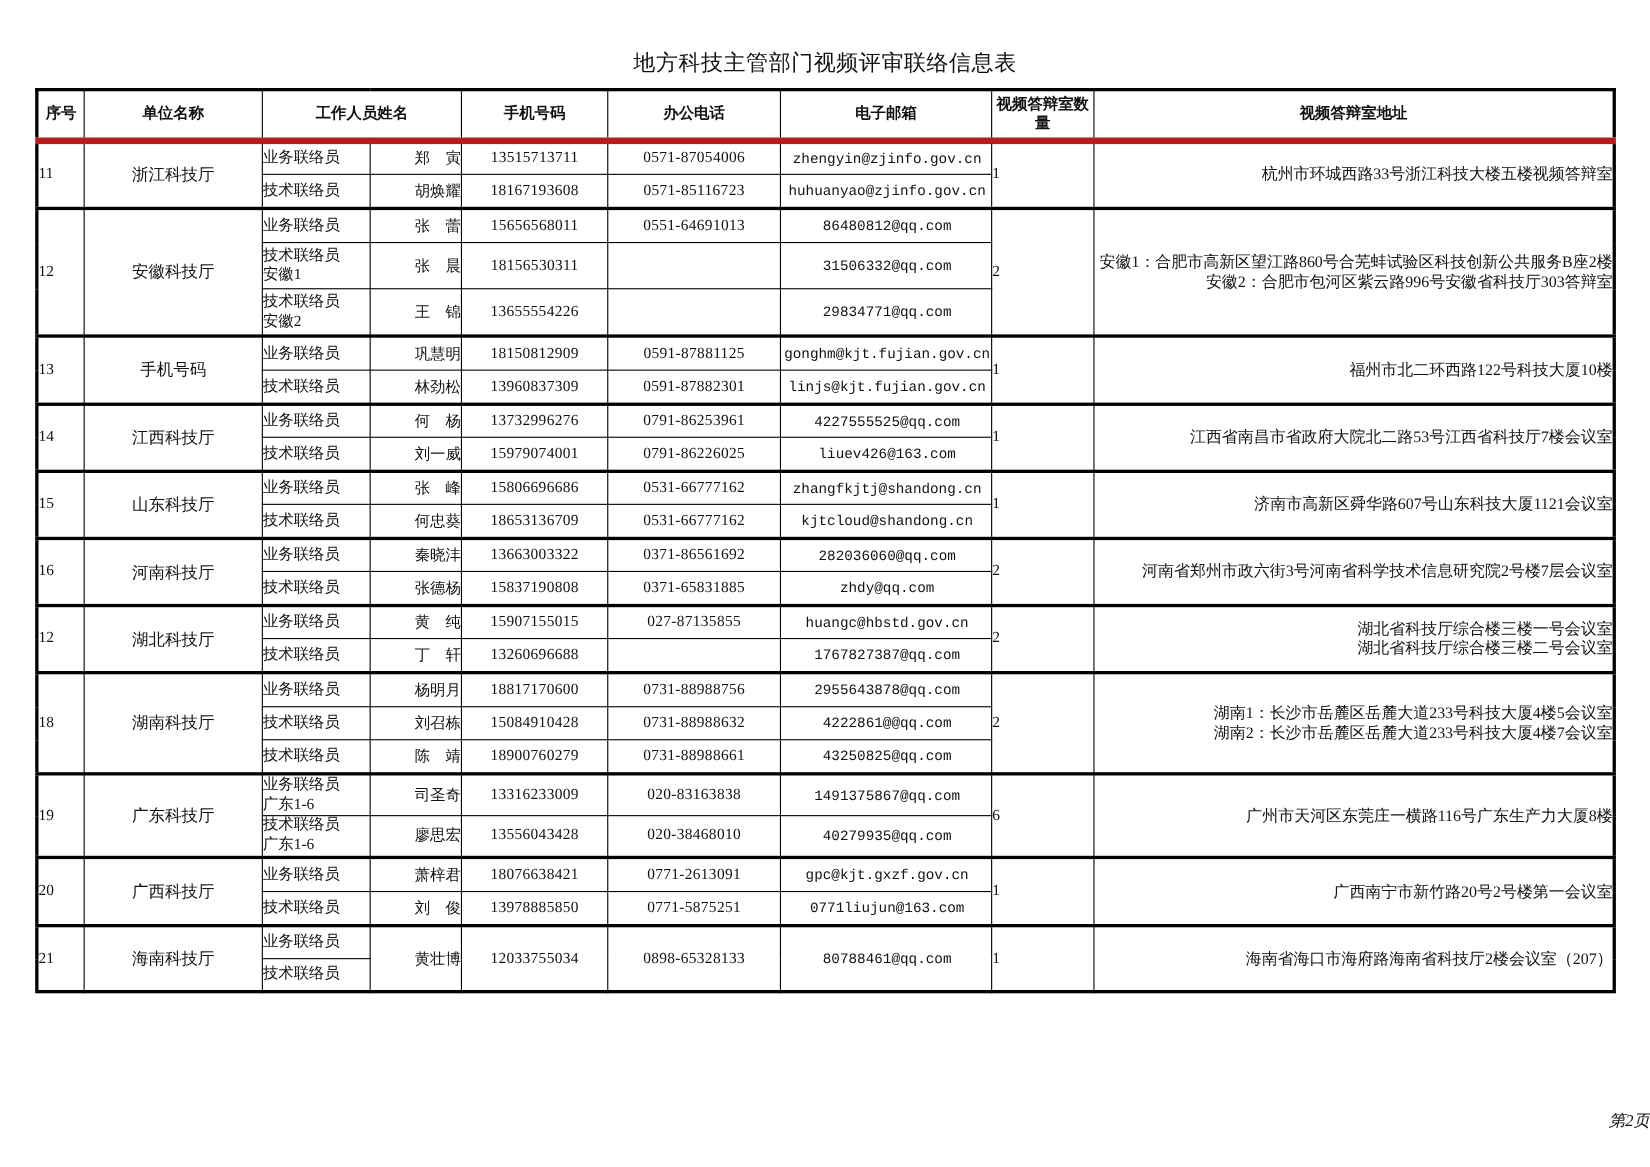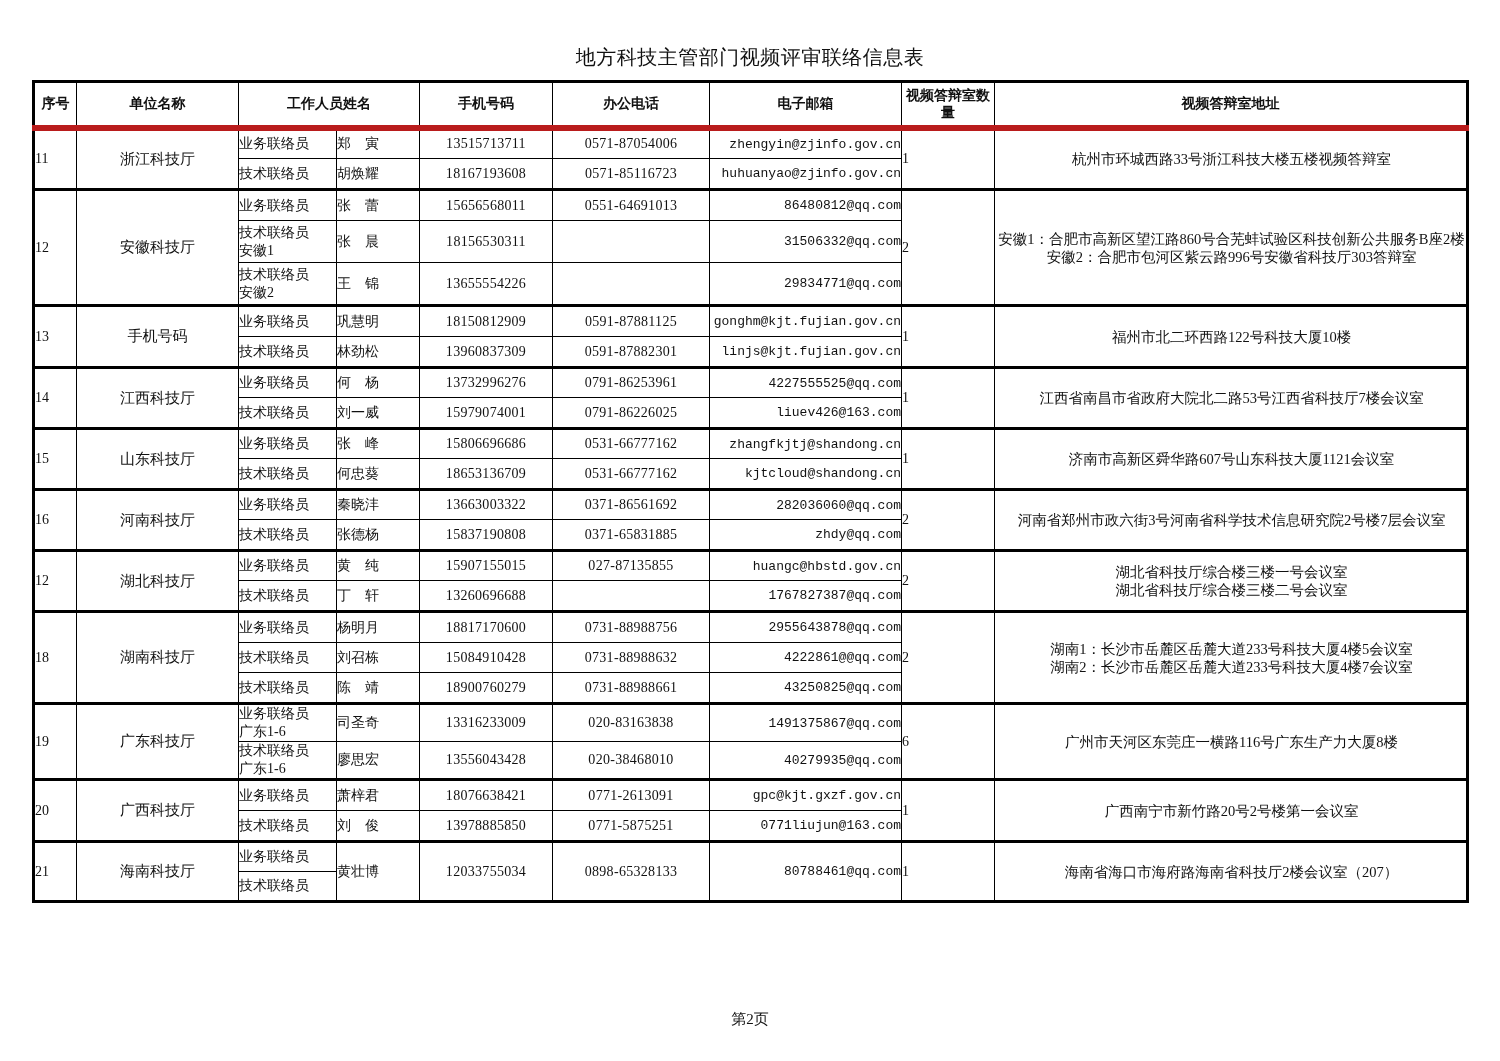--- a/index.html
+++ b/index.html
@@ -8,26 +8,26 @@
   .title { position: absolute; left: 0; width: 1500px; top: 44px; text-align: center;
            font-family: Liberation Sans, sans-serif; font-size: 20px; letter-spacing: 0.5px; }
   table { position: absolute; left: 32px; top: 80px; border-collapse: collapse; table-layout: fixed;
           border: 3px solid #000; }
   td, th { border: 1px solid #000; padding: 0; font-size: 14px; font-weight: normal; vertical-align: middle; }
   th { font-family: "DejaVu Sans", "Liberation Sans", sans-serif; font-weight: bold; font-size: 14px; text-align: center; line-height: 17px; }
   thead tr { border-bottom: 6px solid #b91c1c; }
   tr.group-end { border-bottom: 3px solid #000; }
   .c { text-align: left; }
   .role { text-align: left; line-height: 18px; }
-  .name { text-align: left; letter-spacing: 0; font-family: Liberation Serif, serif; }
+  .name { text-align: right; letter-spacing: 0; font-family: Liberation Serif, serif; }
   .num { text-align: center; letter-spacing: 0.3px; }
-  .email { text-align: right; padding-left: 2px; font-family: "Liberation Mono", "DejaVu Sans Mono", monospace; font-size: 13px; }
-  .addr { text-align: center; padding-left: 2px; font-size: 14.5px; line-height: 18px; }
+  .email { text-align: center; padding-left: 2px; font-family: "Liberation Mono", "DejaVu Sans Mono", monospace; font-size: 13px; }
+  .addr { text-align: right; padding-left: 2px; font-size: 14.5px; line-height: 18px; }
   .unit { text-align: center; font-size: 15px; }
-  .footer { position: absolute; left: 0; width: 1500px; top: 1010px; text-align: center; font-size: 15px; }
+  .footer { position: absolute; left: 0; width: 1500px; top: 1010px; text-align: right; font-size: 15px; font-style: italic; }
 </style>
 </head>
 <body>
 
 <div class="title">地方科技主管部门视频评审联络信息表</div>
 
 <table>
   <colgroup>
     <col style="width:43px">
       <col style="width:162px">

